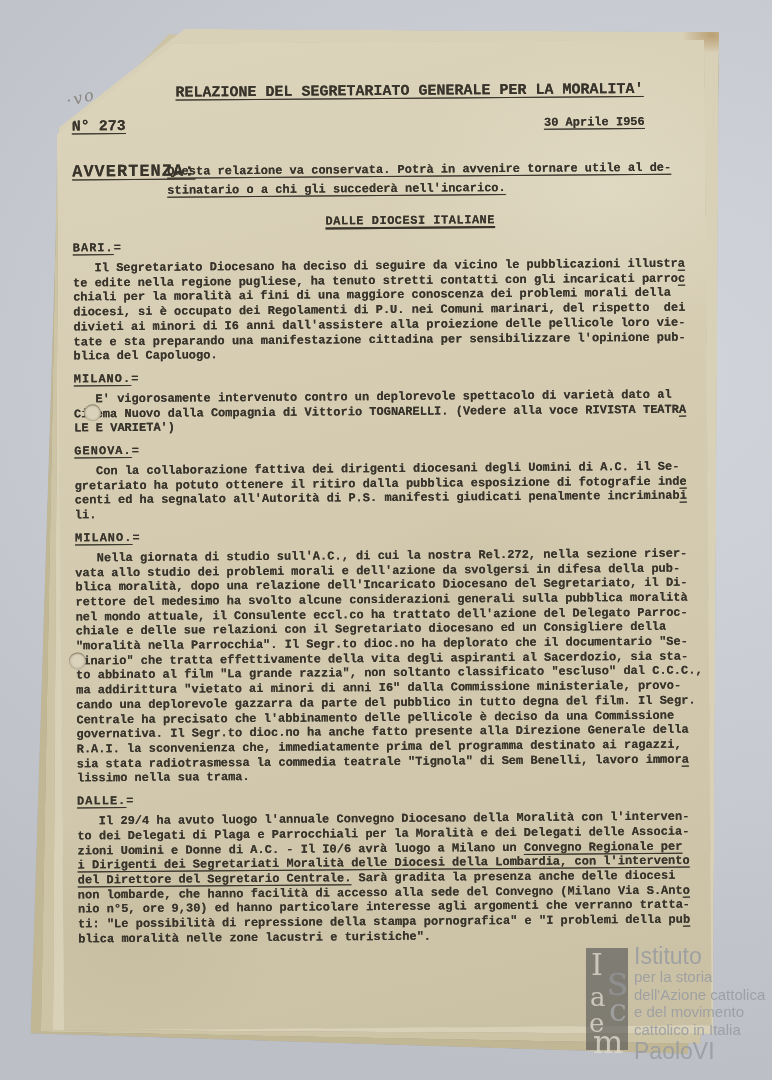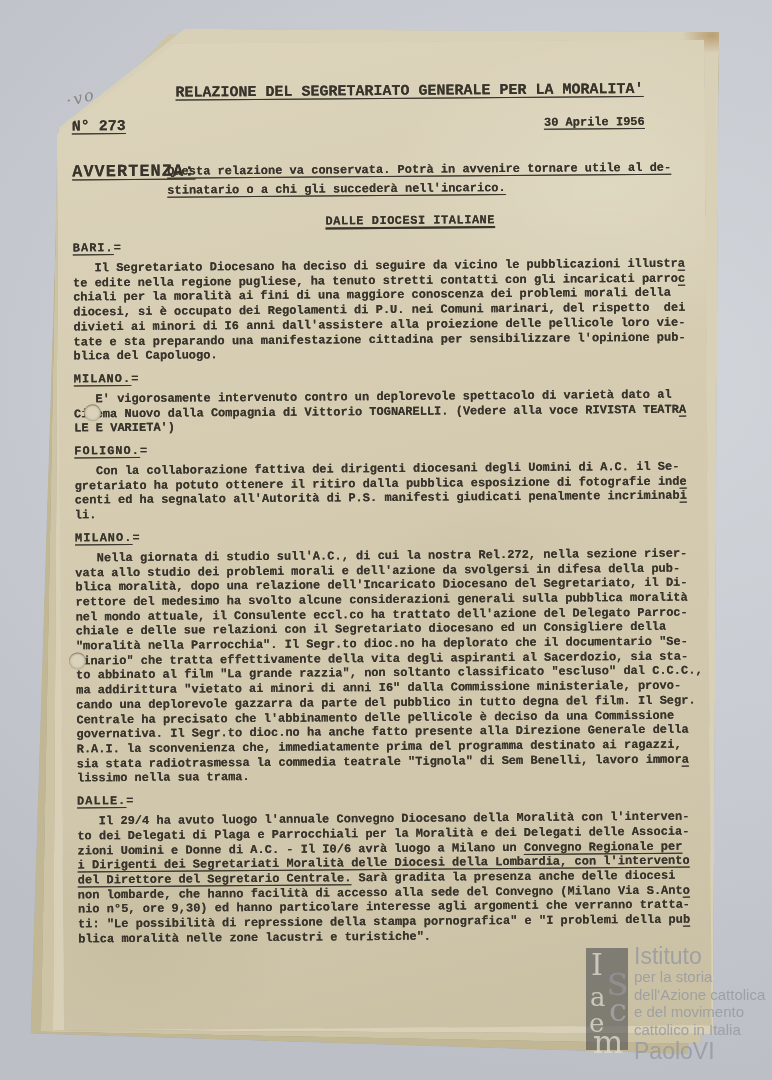--- a/index.html
+++ b/index.html
@@ -152,21 +152,21 @@
       </div>
 
       <div class="section">
         <div class="sec-head"><span class="u">MILANO.</span><span>=</span></div>
         <div class="para">   E' vigorosamente intervenuto contro un deplorevole spettacolo di varietà dato al
 Cinema Nuovo dalla Compagnia di Vittorio TOGNARELLI. (Vedere alla voce RIVISTA TEATR<u>A</u>
 LE E VARIETA')</div>
       </div>
 
       <div class="section">
-        <div class="sec-head"><span class="u">FOLIGNO.</span><span>=</span></div>
+        <div class="sec-head"><span class="u">GENOVA.</span><span>=</span></div>
         <div class="para">   Con la collaborazione fattiva dei dirigenti diocesani degli Uomini di A.C. il Se-
 gretariato ha potuto ottenere il ritiro dalla pubblica esposizione di fotografie ind<u>e</u>
 centi ed ha segnalato all'Autorità di P.S. manifesti giudicati penalmente incriminab<u>i</u>
 li.</div>
       </div>
 
       <div class="section">
         <div class="sec-head"><span class="u">MILANO.</span><span>=</span></div>
         <div class="para">   Nella giornata di studio sull'A.C., di cui la nostra Rel.272, nella sezione riser-
 vata allo studio dei problemi morali e dell'azione da svolgersi in difesa della pub-

